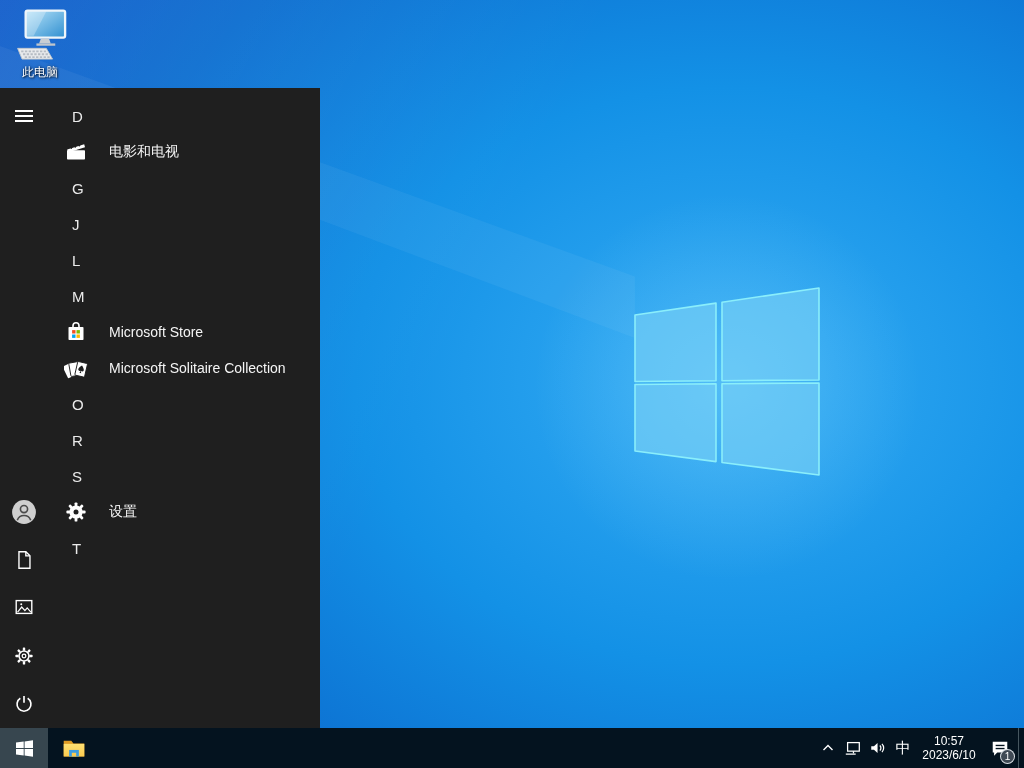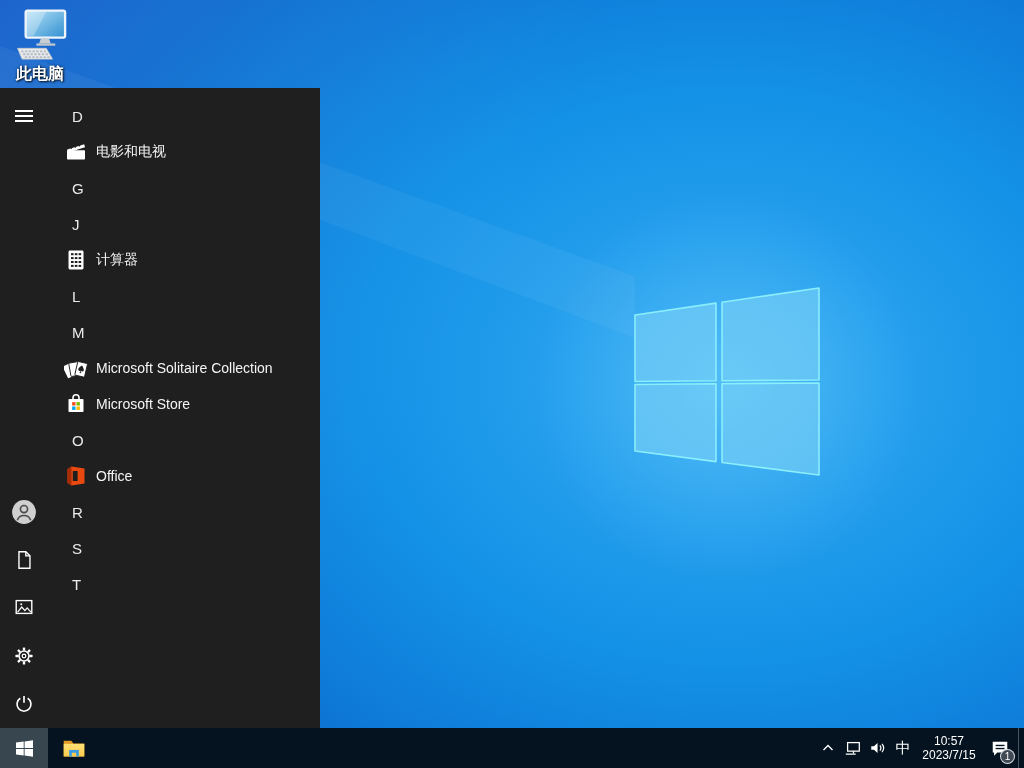--- a/index.html
+++ b/index.html
@@ -13,38 +13,38 @@
   .sheen { position:absolute; inset:0;
     background: linear-gradient(115deg, rgba(255,255,255,.07) 0%, rgba(255,255,255,0) 45%); }
   .beam { position:absolute; inset:0; background:rgba(255,255,255,.05);
     clip-path: polygon(0 6%, 62% 36%, 62% 44%, 0 13%); }
   .glow { position:absolute; left:517px; top:177px; width:420px; height:420px;
     background: radial-gradient(circle, rgba(150,225,255,.30) 0%, rgba(150,225,255,0) 65%); }
   .winlogo { position:absolute; left:632px; top:285px; }
 
   
   .desktop-icon { position:absolute; left:8px; top:8px; width:64px; text-align:center; cursor:pointer; }
-  .desktop-icon .di-label { margin-top:0px; font-size:16px; color:#fff;
-    text-shadow: 1px 1px 2px rgba(0,0,0,.8), 0 0 3px rgba(0,0,0,.6); font-weight: bold; }
+  .desktop-icon .di-label { margin-top:0px; font-size:12px; color:#fff;
+    text-shadow: 1px 1px 2px rgba(0,0,0,.8), 0 0 3px rgba(0,0,0,.6); }
 
   
   .start-menu { position:absolute; left:0; top:88px; width:320px; height:640px;
     background:#1f1f1f; overflow:hidden; z-index:5; }
   .rail { position:absolute; left:0; top:0; width:48px; height:100%; }
   .rail-btn { position:absolute; left:0; width:48px; height:48px; display:flex;
     align-items:center; justify-content:center; background:transparent; border:none; cursor:pointer; }
   .rail-btn.hamb { height:36px; }
   .hamburger span { display:block; width:18px; height:2px; background:#fff; margin:3px 0; }
 
   .app-list { position:absolute; left:48px; top:10px; right:0; }
   .row { height:36px; display:flex; align-items:center; cursor:pointer; }
   .row.letter { padding-left:24px; color:#ebebeb; font-size:15px; }
   .row.app { padding-left:16px; color:#f5f5f5; font-size:14px; }
   .row.app .ic { width:24px; height:24px; display:flex; align-items:center; justify-content:center; flex:0 0 24px; }
-  .row.app .lbl { margin-left:8px; white-space:nowrap; }
+  .row.app .lbl { margin-left:21px; white-space:nowrap; }
 
   
   .taskbar { position:absolute; left:0; bottom:0; width:1024px; height:40px;
     background:#04131f; display:flex; align-items:stretch; z-index:10; }
   .tb-btn { border:none; background:transparent; display:flex; align-items:center;
     justify-content:center; cursor:pointer; }
   .start-btn { width:48px; background:#37464f; }
   .explorer-btn { width:40px; margin-left:6px; }
   .tb-spacer { flex:1; }
   .tray { display:flex; align-items:stretch; }
@@ -179,108 +179,95 @@
 
       <div class="row letter">
         <span>G</span>
         </div>
 
 
       <div class="row letter">
         <span>J</span>
         </div>
 
+
+      <div class="row letter">
+        <span>L</span>
+        </div>
+
+
+      <div class="row letter">
+        <span>M</span>
+        </div>
+
       <div class="row app">
         <span class="ic">
           <svg width="24" height="24" viewBox="0 0 24 24">
-            <rect x="4.5" y="2.5" width="15" height="19" rx="1.4" fill="#fff"></rect>
-            <g fill="#1f1f1f">
-              <rect x="7" y="5.2" width="2.6" height="2"></rect>
-                <rect x="10.8" y="5.2" width="2.6" height="2"></rect>
-                <rect x="14.6" y="5.2" width="2.6" height="2"></rect>
-              <rect x="7" y="9.1" width="2.6" height="2"></rect>
-                <rect x="10.8" y="9.1" width="2.6" height="2"></rect>
-                <rect x="14.6" y="9.1" width="2.6" height="2"></rect>
-              <rect x="7" y="13" width="2.6" height="2"></rect>
-                <rect x="10.8" y="13" width="2.6" height="2"></rect>
-                <rect x="14.6" y="13" width="2.6" height="2"></rect>
-              <rect x="7" y="16.9" width="2.6" height="2"></rect>
-                <rect x="10.8" y="16.9" width="2.6" height="2"></rect>
-                <rect x="14.6" y="16.9" width="2.6" height="2"></rect>
-            </g>
+            <path d="M9 7.2 V5.8 a3 3 0 0 1 6 0 V7.2" fill="none" stroke="#fff" stroke-width="1.6"></path>
+            <rect x="4.5" y="7" width="15" height="13" rx="0.8" fill="#fff"></rect>
+            <rect x="8.1" y="10.1" width="3.4" height="3.4" fill="#f25022"></rect>
+            <rect x="12.5" y="10.1" width="3.4" height="3.4" fill="#7fba00"></rect>
+            <rect x="8.1" y="14.5" width="3.4" height="3.4" fill="#00a4ef"></rect>
+            <rect x="12.5" y="14.5" width="3.4" height="3.4" fill="#ffb900"></rect>
           </svg>
         </span>
-        <span class="lbl">计算器</span>
+        <span class="lbl">Microsoft Store</span>
       </div>
-
-      <div class="row letter">
-        <span>L</span>
-        </div>
-
-
-      <div class="row letter">
-        <span>M</span>
-        </div>
 
       <div class="row app">
         <span class="ic">
           <svg width="24" height="24" viewBox="0 0 24 24">
             <g transform="rotate(-26 8 20)">
                 <rect x="3.5" y="7.5" width="9" height="13" rx="1" fill="#fff"></rect>
               </g>
             <g transform="rotate(-10 11 20)">
                 <rect x="7" y="6.3" width="9.4" height="13.6" rx="1" fill="#fff" stroke="#1f1f1f" stroke-width="0.9"></rect>
               </g>
             <g transform="rotate(13 15 20)">
               <rect x="10.6" y="6" width="10" height="14" rx="1" fill="#fff" stroke="#1f1f1f" stroke-width="0.9"></rect>
               <path transform="translate(15.6,12.6)" fill="#1f1f1f" d="M0,-3.4 C-3.1,-0.5 -3.5,1.7 -1.7,2.3 C-0.9,2.5 -0.3,2.3 0,1.9 L-0.9,4.2 H0.9 L0,1.9 C0.3,2.3 0.9,2.5 1.7,2.3 C3.5,1.7 3.1,-0.5 0,-3.4 Z"></path>
             </g>
           </svg>
         </span>
         <span class="lbl">Microsoft Solitaire Collection</span>
       </div>
 
+      <div class="row letter">
+        <span>O</span>
+        </div>
+
+
+      <div class="row letter">
+        <span>R</span>
+        </div>
+
+
+      <div class="row letter">
+        <span>S</span>
+        </div>
+
       <div class="row app">
         <span class="ic">
           <svg width="24" height="24" viewBox="0 0 24 24">
-            <path d="M9 7.2 V5.8 a3 3 0 0 1 6 0 V7.2" fill="none" stroke="#fff" stroke-width="1.6"></path>
-            <rect x="4.5" y="7" width="15" height="13" rx="0.8" fill="#fff"></rect>
-            <rect x="8.1" y="10.1" width="3.4" height="3.4" fill="#f25022"></rect>
-            <rect x="12.5" y="10.1" width="3.4" height="3.4" fill="#7fba00"></rect>
-            <rect x="8.1" y="14.5" width="3.4" height="3.4" fill="#00a4ef"></rect>
-            <rect x="12.5" y="14.5" width="3.4" height="3.4" fill="#ffb900"></rect>
+            <g fill="#fff">
+              <rect x="10.6" y="2.4" width="2.8" height="4" rx="0.9"></rect>
+              <rect x="10.6" y="2.4" width="2.8" height="4" rx="0.9" transform="rotate(45 12 12)"></rect>
+              <rect x="10.6" y="2.4" width="2.8" height="4" rx="0.9" transform="rotate(90 12 12)"></rect>
+              <rect x="10.6" y="2.4" width="2.8" height="4" rx="0.9" transform="rotate(135 12 12)"></rect>
+              <rect x="10.6" y="2.4" width="2.8" height="4" rx="0.9" transform="rotate(180 12 12)"></rect>
+              <rect x="10.6" y="2.4" width="2.8" height="4" rx="0.9" transform="rotate(225 12 12)"></rect>
+              <rect x="10.6" y="2.4" width="2.8" height="4" rx="0.9" transform="rotate(270 12 12)"></rect>
+              <rect x="10.6" y="2.4" width="2.8" height="4" rx="0.9" transform="rotate(315 12 12)"></rect>
+              <circle cx="12" cy="12" r="6.6"></circle>
+            </g>
+            <circle cx="12" cy="12" r="2.5" fill="#1f1f1f"></circle>
           </svg>
         </span>
-        <span class="lbl">Microsoft Store</span>
+        <span class="lbl">设置</span>
       </div>
-
-      <div class="row letter">
-        <span>O</span>
-        </div>
-
-      <div class="row app">
-        <span class="ic">
-          <svg width="24" height="24" viewBox="0 0 24 24">
-            <path d="M7.5 2.5 L20.5 4.6 V19.4 L7.5 21.5 L3.5 18.8 V5.2 Z" fill="#e8490f"></path>
-            <path d="M7.5 2.5 L3.5 5.2 V18.8 L7.5 21.5 Z" fill="#a82c06"></path>
-            <rect x="8.8" y="7" width="4.8" height="10" fill="#1f1f1f"></rect>
-          </svg>
-        </span>
-        <span class="lbl">Office</span>
-      </div>
-
-      <div class="row letter">
-        <span>R</span>
-        </div>
-
-
-      <div class="row letter">
-        <span>S</span>
-        </div>
-
 
       <div class="row letter">
         <span>T</span>
         </div>
 
     </div>
   </div>
 
   <div class="taskbar">
     <button class="tb-btn start-btn">
@@ -325,21 +312,21 @@
         <svg width="18" height="18" viewBox="0 0 20 20">
           <path d="M2.5 8 v4 h3 l4 3.6 V4.4 L5.5 8 Z" fill="#fff"></path>
           <path d="M12 7.2 a3.8 3.8 0 0 1 0 5.6 M14.4 5.4 a6.6 6.6 0 0 1 0 9.2" fill="none" stroke="#fff" stroke-width="1.4"></path>
         </svg>
       </button>
       <button class="tb-btn tray-ime">
         <span>中</span>
       </button>
       <button class="tb-btn tray-clock">
         <div>10:57</div>
-        <div>2023/7/15</div>
+        <div>2023/6/10</div>
       </button>
       <button class="tb-btn tray-action">
         <svg width="20" height="20" viewBox="0 0 22 22">
           <path d="M3 4 h16 v12 h-11 l-3.5 3.5 V16 H3 Z" fill="#fff"></path>
           <g stroke="#04131f" stroke-width="1.5">
             <line x1="6.2" y1="8.2" x2="16" y2="8.2"></line>
             <line x1="6.2" y1="11.6" x2="16" y2="11.6"></line>
           </g>
         </svg>
         <span class="badge">1</span>

